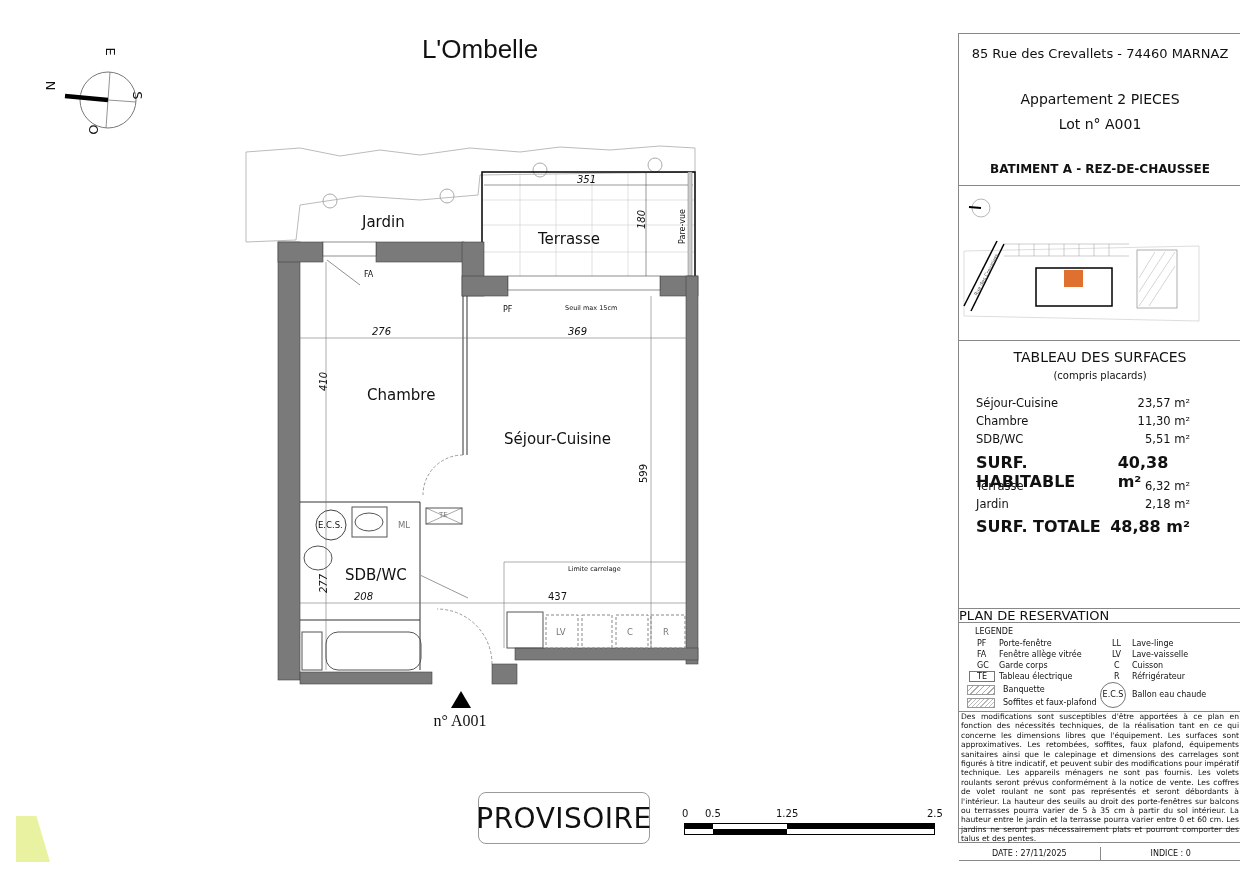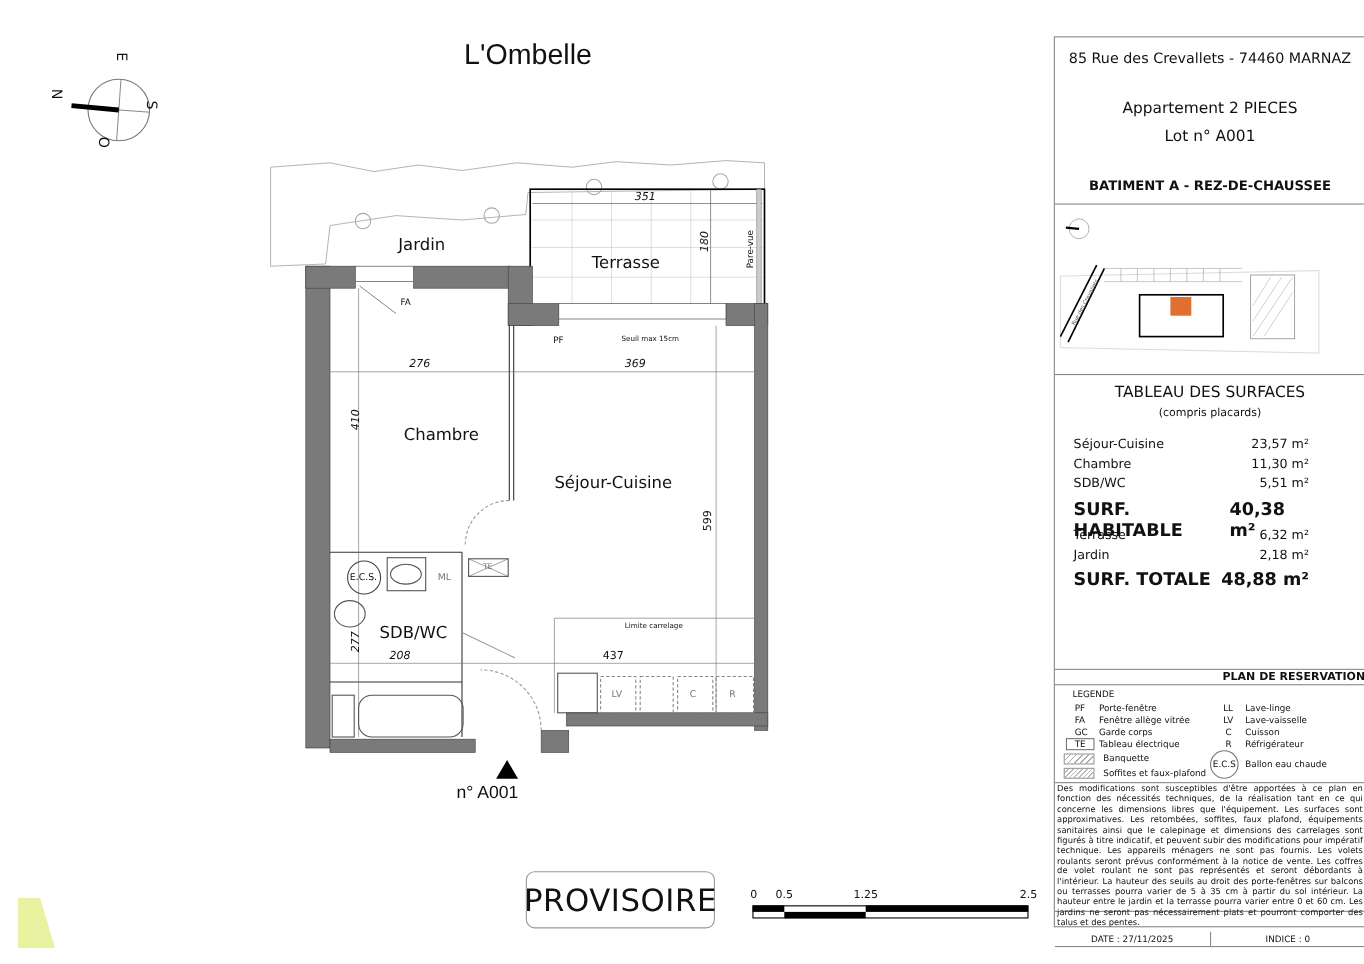--- a/index.html
+++ b/index.html
@@ -1,21 +1,21 @@
 <!DOCTYPE html>
 <html><head>
 <meta charset="utf-8">
 <style>
   html,body{margin:0;padding:0;background:#fff;}
   body{width:1240px;height:876px;position:relative;overflow:hidden;font-family:"DejaVu Sans",sans-serif;color:#111;}
   .abs{position:absolute;}
   .title{left:380px;top:34px;width:200px;text-align:center;font-size:26px;font-family:"Liberation Sans",sans-serif;}
   .compass{left:40px;top:40px;width:120px;height:110px;}
   .plan{left:240px;top:140px;width:470px;height:600px;}
-  .lot-tag{left:415px;top:712px;width:90px;font-size:16px;font-family:Liberation Sans, sans-serif;}
+  .lot-tag{left:415px;top:712px;width:90px;text-align:center;font-size:16px;font-family:Liberation Serif, serif;}
   .lot-arrow{left:451px;top:691px;width:0;height:0;border-left:10px solid transparent;border-right:10px solid transparent;border-bottom:17px solid #000;}
   .provisoire{left:478px;top:792px;width:170px;height:50px;border:1px solid #999;border-radius:8px;display:flex;align-items:center;justify-content:center;font-size:28px;font-family:"DejaVu Sans",sans-serif;letter-spacing:0.5px;}
   .scale{left:680px;top:808px;width:265px;height:30px;}
   .scale .lbl{position:absolute;top:0;font-size:10px;font-family:"DejaVu Sans",sans-serif;}
   .scale .bar{position:absolute;top:15px;left:4px;width:251px;height:12px;border:1px solid #000;box-sizing:border-box;}
   .logo{left:14px;top:816px;width:180px;height:46px;}
   .logo .bg{position:absolute;left:2px;top:0;width:34px;height:46px;background:#e8f2a0;clip-path:polygon(0 0,60% 0,100% 100%,0 100%);}
   .logo .txt{position:absolute;left:14px;top:10px;font-size:26px;font-weight:bold;color:#1a2440;font-family:"DejaVu Sans",sans-serif;letter-spacing:1px;}
   .logo .txt b{font-size:30px;}
   .logo .txt span{font-weight:normal;font-size:24px;}
@@ -27,21 +27,21 @@
   .addr .a1{position:absolute;top:12px;left:0;width:100%;text-align:center;font-size:13px;}
   .addr .a2{position:absolute;top:57px;left:0;width:100%;text-align:center;font-size:14px;}
   .addr .a3{position:absolute;top:82px;left:0;width:100%;text-align:center;font-size:14px;}
   .addr .a4{position:absolute;top:128px;left:0;width:100%;text-align:center;font-size:12px;font-weight:bold;}
   .sitemap{top:152px;height:155px;}
   .surf{top:307px;height:268px;}
   .surf .h{position:absolute;top:8px;left:0;width:100%;text-align:center;font-size:14px;}
   .surf .sh{position:absolute;top:29px;left:0;width:100%;text-align:center;font-size:10px;}
   .surf .row{position:absolute;left:17px;width:214px;font-size:11.5px;display:flex;justify-content:space-between;}
   .surf .row.b{font-weight:bold;font-size:16px;}
-  .resv{top:575px;height:14px;font-size:10px;text-align:right;line-height:13px;font-weight:bold;}
+  .resv{top:575px;height:14px;font-size:13px;text-align:left;line-height:13px;}
   .legend{top:589px;height:89px;font-size:8px;}
   .legend .t{position:absolute;left:16px;top:4px;}
   .legend .li{position:absolute;font-size:8px;}
   .disc{top:678px;height:117px;font-size:7.6px;line-height:9.4px;text-align:justify;padding:0 2px;}
   .footer{top:795px;height:14px;border-bottom:none;font-size:8px;display:flex;margin-top:18px;}
   .footer div{flex:1;text-align:center;line-height:13px;}
   .footer div:first-child{border-right:1px solid #888;}
 </style>
 </head>
 <body>

